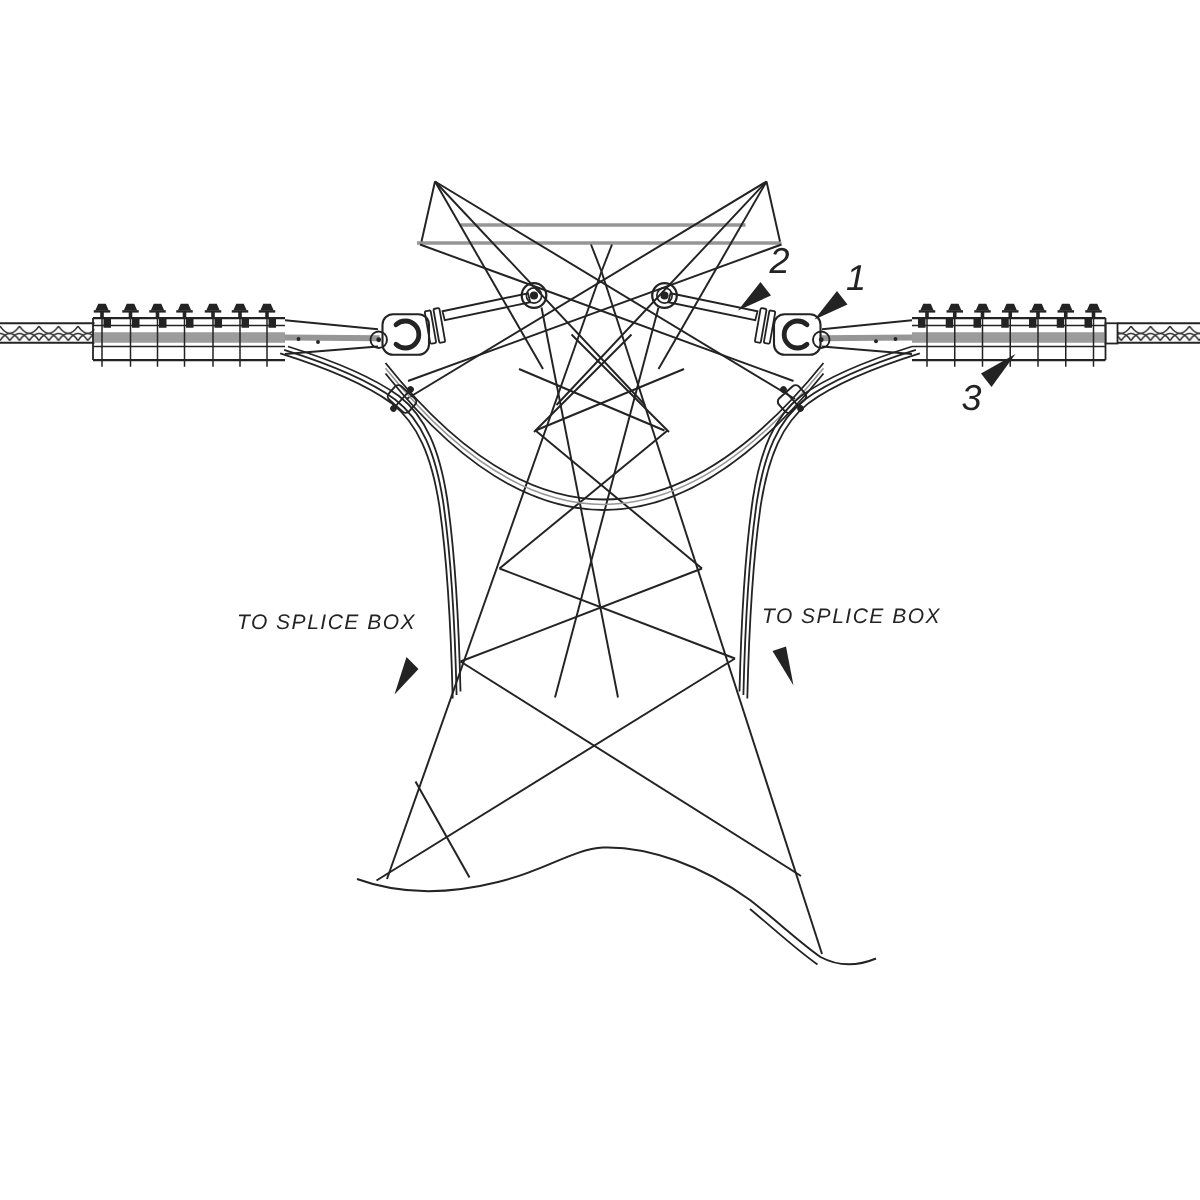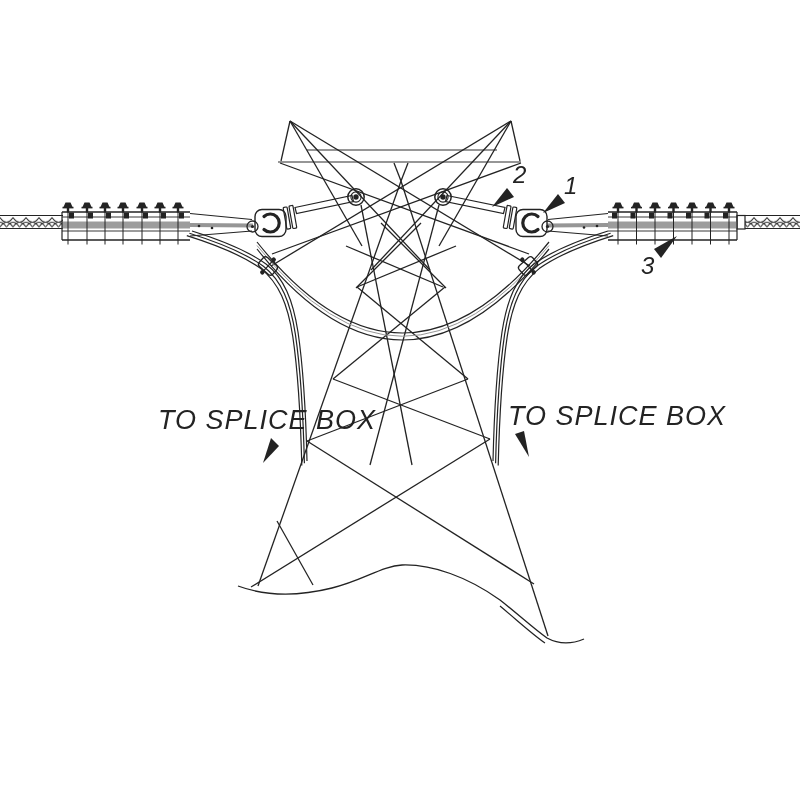--- a/index.html
+++ b/index.html
@@ -3,21 +3,21 @@
 <meta charset="utf-8">
 <style>
   :root{ --ink:#232323; --gray:#969696; --bg:#ffffff; }
   html,body{margin:0;padding:0;background:var(--bg);}
   .canvas{position:relative;width:800px;height:800px;background:var(--bg);overflow:hidden;
           font-family:"Liberation Sans", sans-serif;}
   svg{position:absolute;left:0;top:0;}
   .lbl{position:absolute;color:var(--ink);font-style:italic;white-space:nowrap;
        font-family:"Liberation Sans", sans-serif;}
   .lbl-num{font-size:24px;line-height:1;}
-  .lbl-splice{font-size:27px;letter-spacing:1px;line-height:1;}
+  .lbl-splice{font-size:14px;letter-spacing:1px;line-height:1;}
   .ink{stroke:var(--ink);fill:none;}
   .grayline{stroke:var(--gray);fill:none;}
   .arrow{fill:var(--ink);stroke:none;}
 </style>
 </head>
 <body>
 
 <div class="canvas">
 <svg width="800" height="800" viewBox="0 0 800 800">
   <defs>

